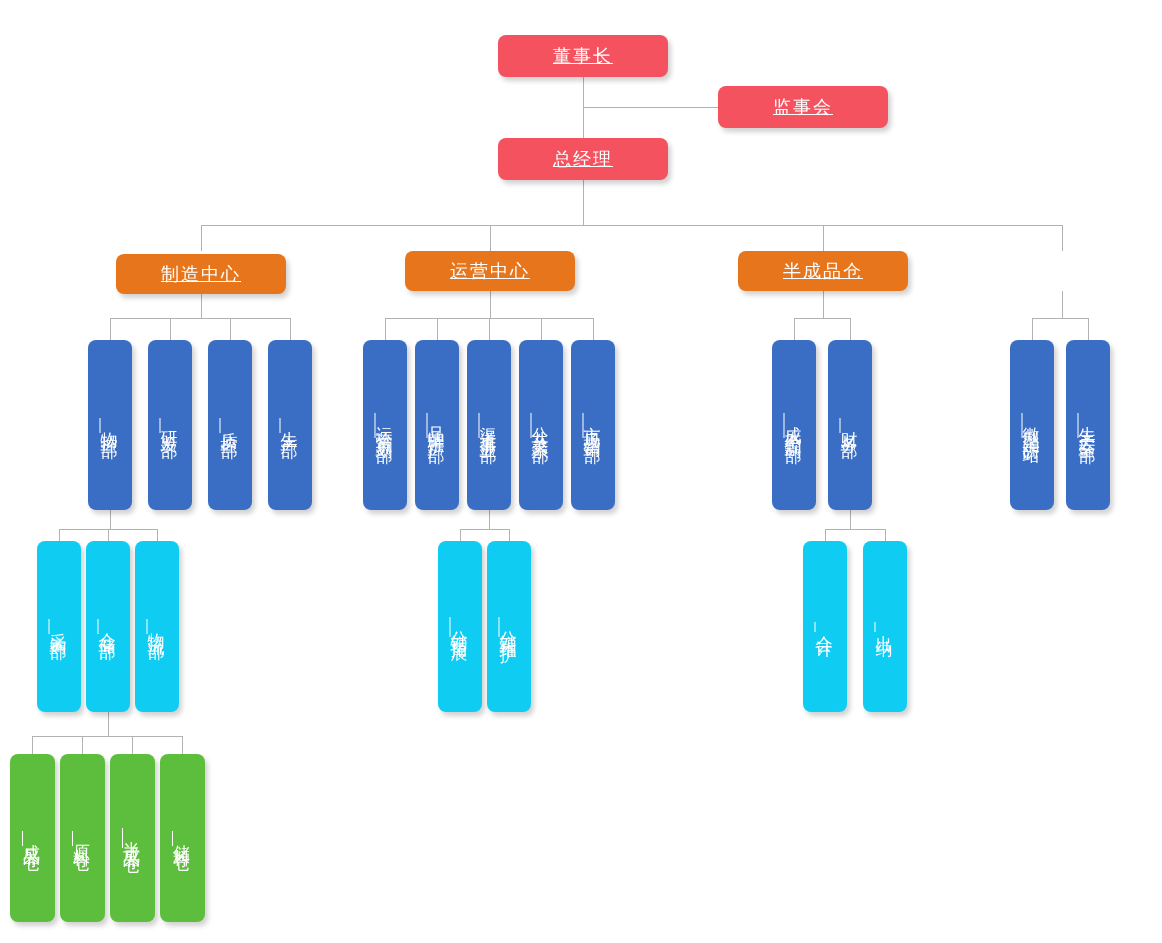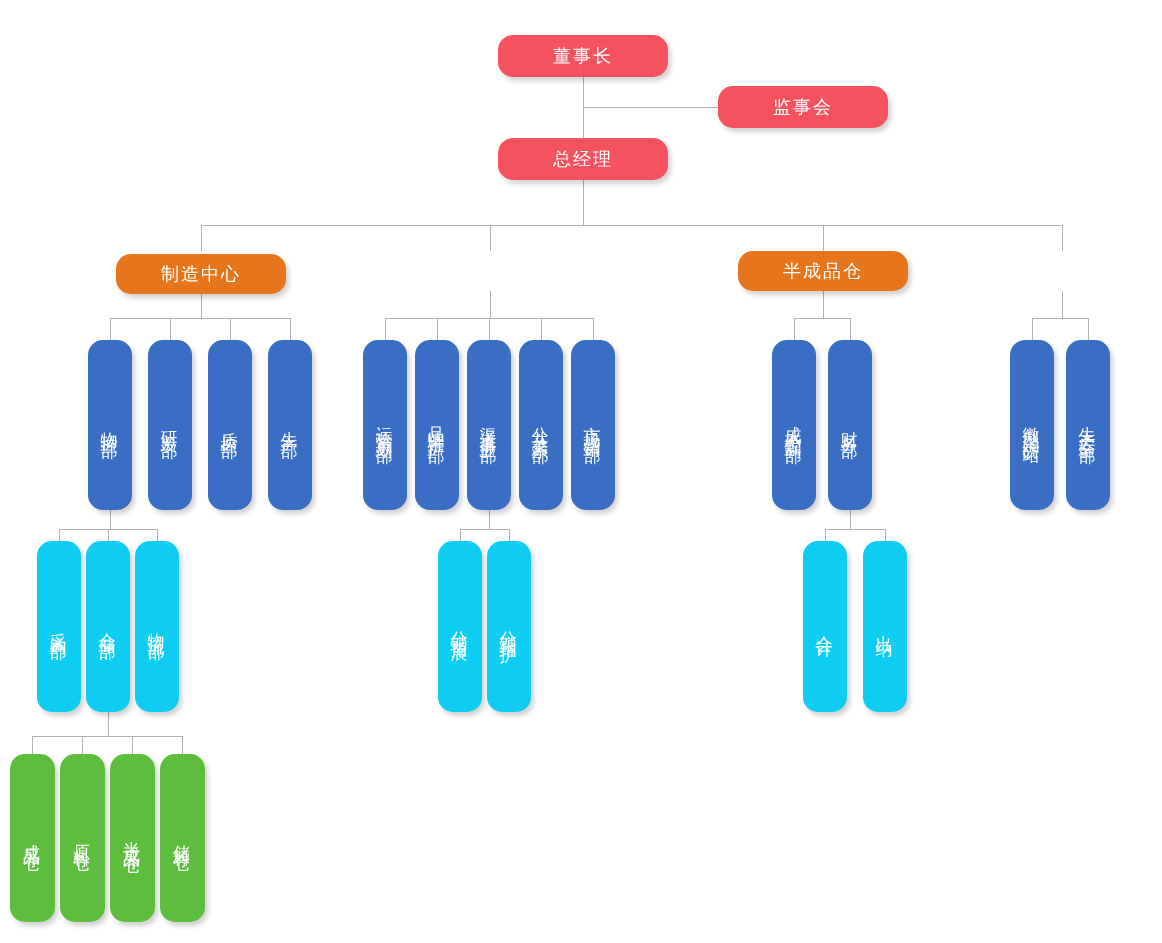--- a/index.html
+++ b/index.html
@@ -2,22 +2,22 @@
 <html style="--color-background: #ffffff; --color-text: #ffffff; --color-connector: #b2b2b2; --color-level1: #f4525e; --color-level2: #e7751c; --color-level3: #3a6ec5; --color-level4: #0fcdf2; --color-level5: #5dbe3d;"><head>
 <meta charset="utf-8">
 <style>
   html,body{margin:0;padding:0;background:#ffffff;}
   body{font-family:"DejaVu Sans","Liberation Sans",sans-serif;}
   .stage{position:relative;width:1162px;height:943px;background:var(--color-background,#fff);overflow:hidden;}
   .line{position:absolute;background:var(--color-connector,#b2b2b2);z-index:1;}
   .line.h{height:1px;}
   .line.v{width:1px;}
   .node{position:absolute;z-index:2;display:flex;align-items:center;justify-content:center;
-        color:var(--color-text,#fff);border-radius:15px;
-        box-shadow:3px 4px 5px rgba(0,0,0,0.18);}
+        color:var(--color-text,#fff);border-radius:8px;
+        box-shadow:3px 4px 5px rgba(0,0,0,0.18);text-decoration:underline;}
   .h-node{width:170px;font-size:18px;letter-spacing:2px;font-weight:500;}
   .lvl1{height:42px;background:var(--color-level1,#f4525e);}
   .lvl2{height:40px;background:var(--color-level2,#e7751c);}
   .v-node{writing-mode:vertical-rl;text-orientation:upright;font-size:17px;letter-spacing:5px;font-weight:500;}
   .lvl3{width:44px;height:170px;top:340px;background:var(--color-level3,#3a6ec5);}
   .lvl4{width:44px;height:171px;top:541px;background:var(--color-level4,#0fcdf2);}
   .lvl5{width:45px;height:168px;top:754px;background:var(--color-level5,#5dbe3d);}
 </style>
 </head>
 <body>
@@ -80,20 +80,21 @@
   <div class="line v" style="left:32px;top:736px;height:18px"></div>
   <div class="line v" style="left:82px;top:736px;height:18px"></div>
   <div class="line v" style="left:132px;top:736px;height:18px"></div>
   <div class="line v" style="left:182px;top:736px;height:18px"></div>
 
   <div class="node h-node lvl1" style="left:498px;top:35px">董事长</div>
   <div class="node h-node lvl1" style="left:498px;top:138px">总经理</div>
   <div class="node h-node lvl1" style="left:718px;top:86px">监事会</div>
 
   <div class="node h-node lvl2" style="left:116px;top:254px">制造中心</div>
+  <div class="node h-node lvl2" style="left:405px;top:251px">运营中心</div>
   <div class="node h-node lvl2" style="left:738px;top:251px">半成品仓</div>
 
   <div class="node v-node lvl3" style="left:88px">物控部</div>
   <div class="node v-node lvl3" style="left:148px">研发部</div>
   <div class="node v-node lvl3" style="left:208px">质控部</div>
   <div class="node v-node lvl3" style="left:268px">生产部</div>
   <div class="node v-node lvl3" style="left:363px">运营策划部</div>
   <div class="node v-node lvl3" style="left:415px">品牌推广部</div>
   <div class="node v-node lvl3" style="left:467px">渠道事业部</div>
   <div class="node v-node lvl3" style="left:519px">公共关系部</div>

